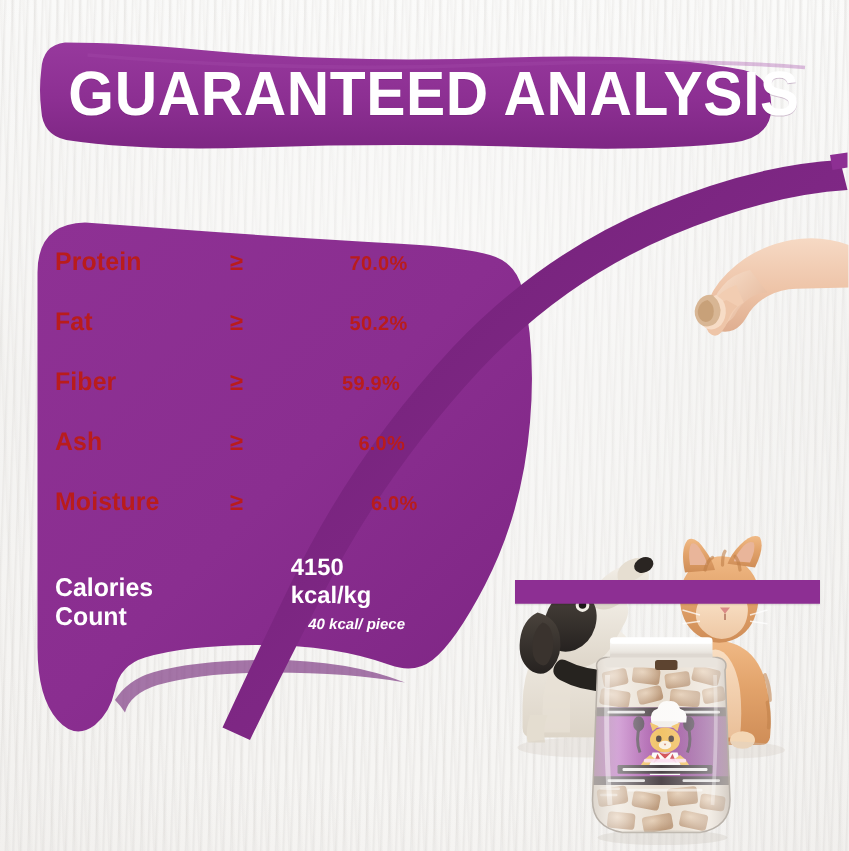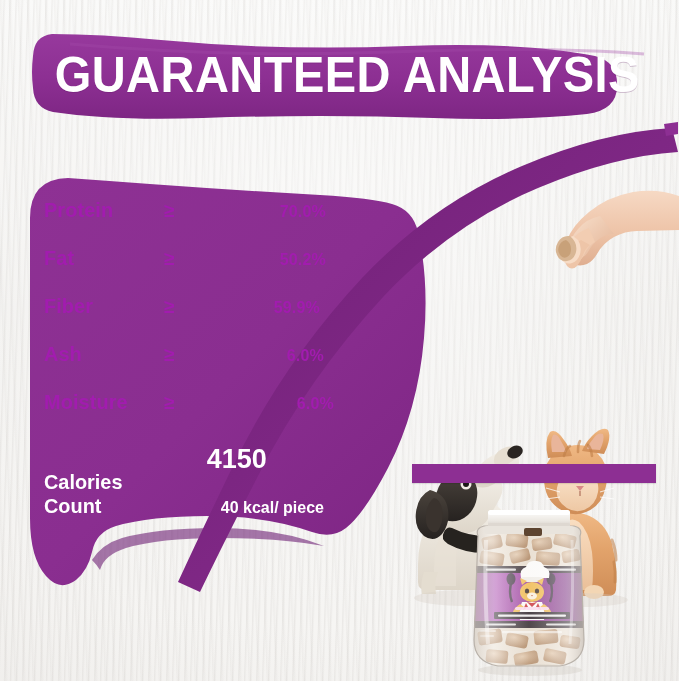--- a/index.html
+++ b/index.html
@@ -47,21 +47,22 @@
     text-shadow:0 1px 0 rgba(90,25,95,.25);
   }
 
   
   .table{
     position:absolute;left:44px;top:198px;width:290px;
   }
   .row{
     display:flex;align-items:baseline;
     height:48px;
-    color:#a21caf;
+    color:#b91c1c;
+    gap:20px;
   }
   .row .lab{
     font-size:20.5px;font-weight:700;
     width:120px;flex:0 0 120px;
     letter-spacing:.1px;
     transform:scaleX(0.97);transform-origin:left center;
   }
   .row .op{
     font-size:19px;font-weight:700;
     width:60px;flex:0 0 60px;
@@ -80,22 +81,22 @@
   .cal{
     position:absolute;left:44px;top:444px;width:290px;
     display:flex;justify-content:space-between;align-items:flex-end;
     color:#fff;
   }
   .cal .cal-lab{
     font-size:20.5px;font-weight:700;line-height:1.16;
     transform:scaleX(0.97);transform-origin:left center;
   }
   .cal .cal-right{text-align:left;padding-right:10px;}
-  .cal .cal-val{font-size:27px;font-weight:700;line-height:1.16;}
-  .cal .cal-sub{font-size:16px;font-weight:700;margin-top:24px;padding-left:14px;}
+  .cal .cal-val{font-size:19px;font-weight:700;line-height:1.16;}
+  .cal .cal-sub{font-size:12px;font-weight:700;margin-top:4px;padding-left:14px;font-style:italic;}
 
   .bar{
     position:absolute;left:412px;top:464px;width:244px;height:19px;
     background:#8d2f93;
     box-shadow:0 1px 1px rgba(0,0,0,.10);
   }
 </style>
 </head>
 <body>
 
@@ -434,17 +435,18 @@
     </div>
   </div>
 
   <div class="cal">
     <div>
       <div class="cal-lab">Calories</div>
       <div class="cal-lab">Count</div>
     </div>
     <div class="cal-right">
       <div class="cal-val">4150</div>
+      <div class="cal-val">kcal/kg</div>
       <div class="cal-sub">40 kcal/ piece</div>
     </div>
   </div>
 
 </div>
 
 </body></html>

